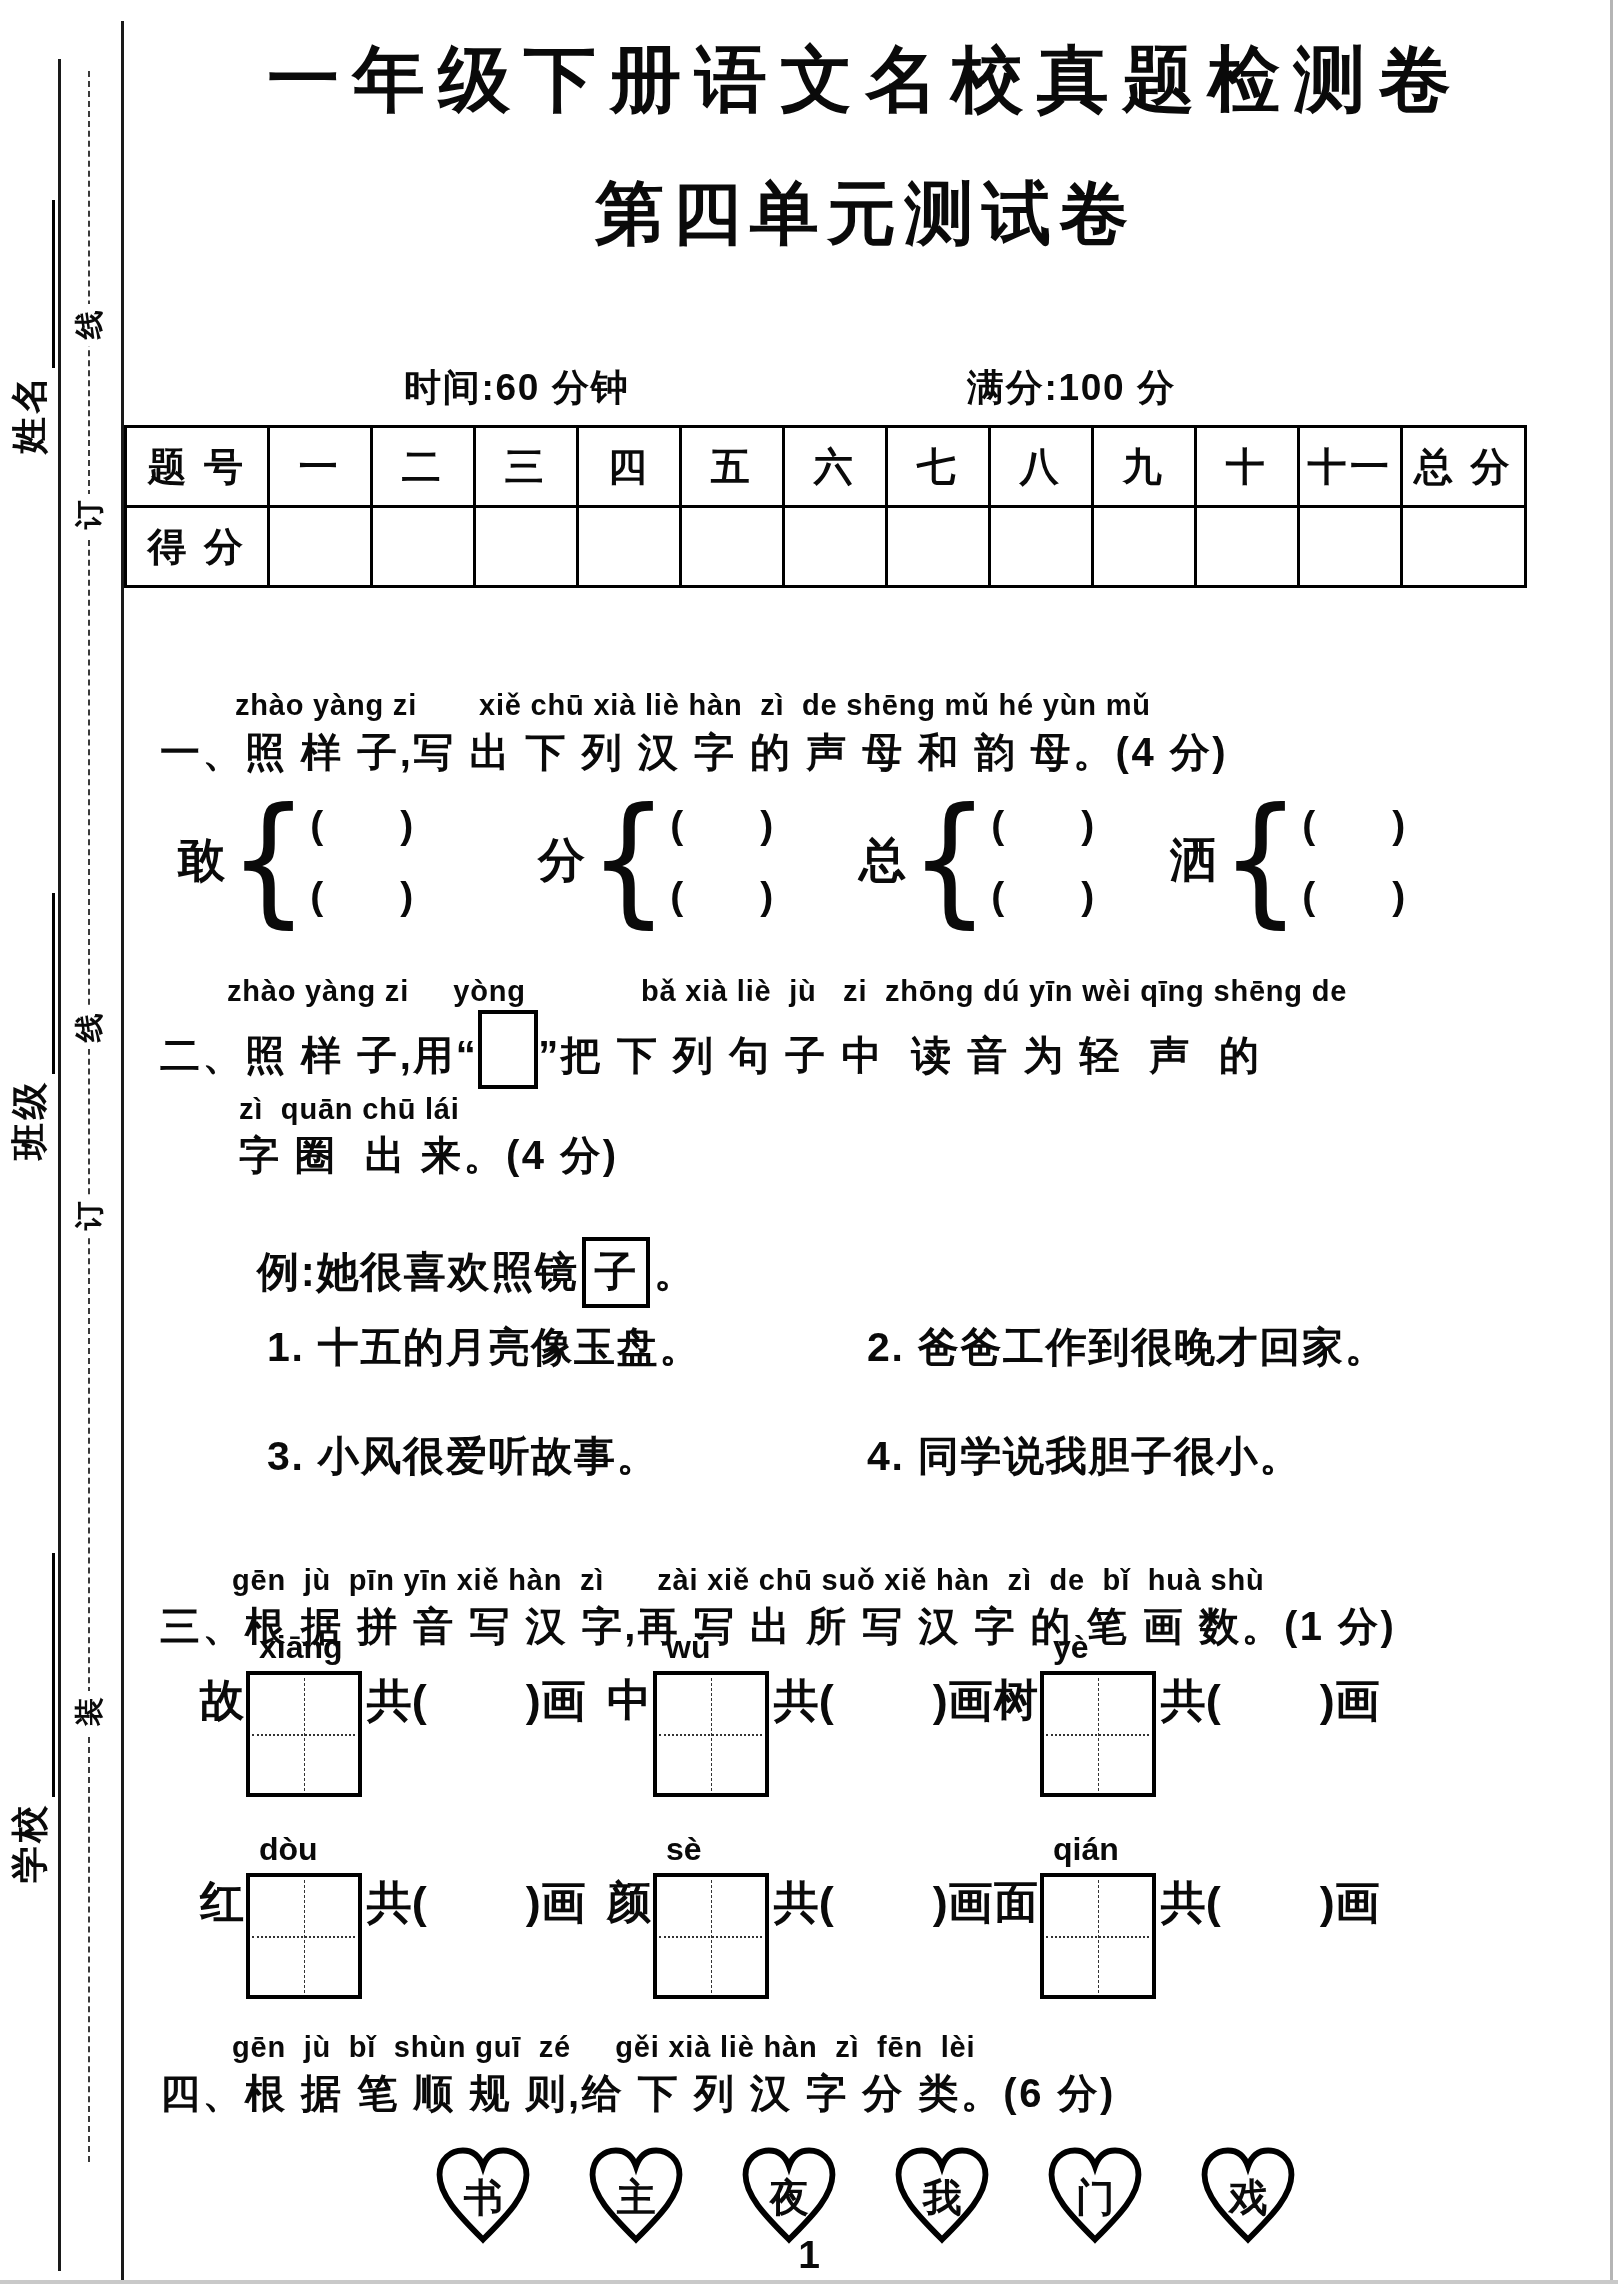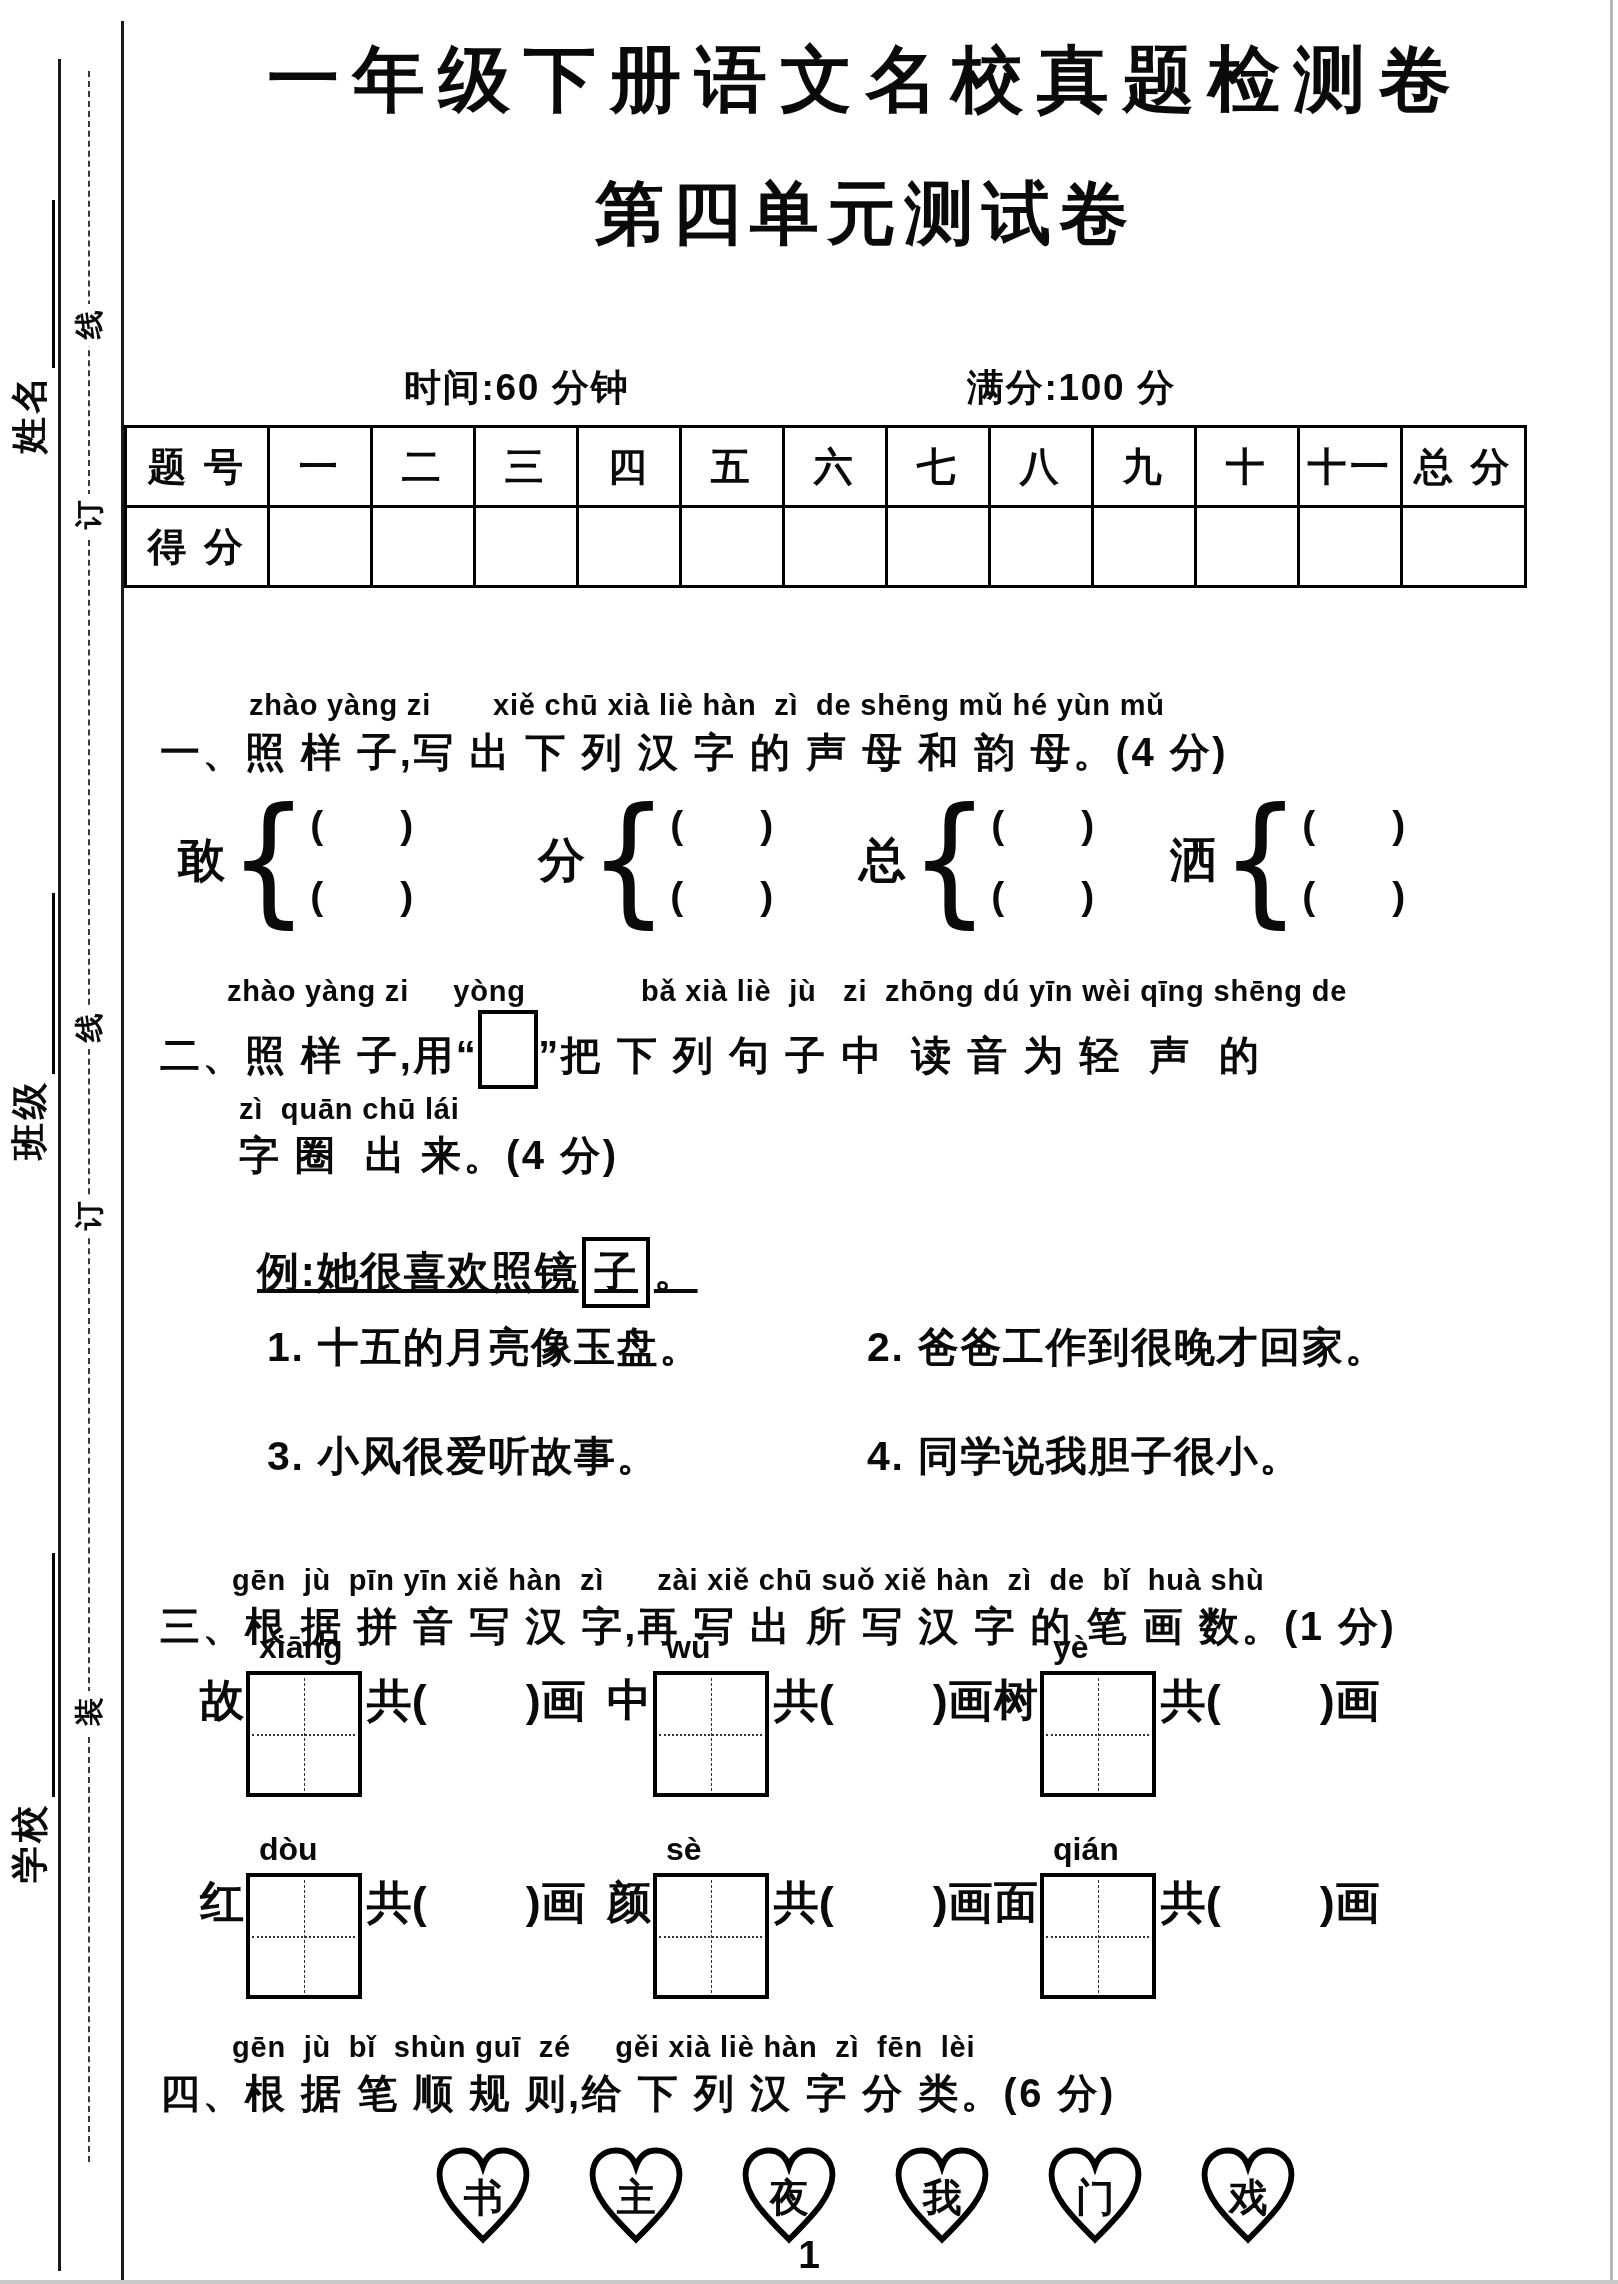--- a/index.html
+++ b/index.html
@@ -140,21 +140,21 @@
       <td></td>
           <td></td>
       <td></td>
           <td></td>
       <td></td>
           <td></td>
     </tr>
   </tbody>
     </table>
 
-  <div class="abs pinyin" style="left:249px;top:689px;text-align:center;">zhào yàng zi       xiě chū xià liè hàn  zì  de shēng mǔ hé yùn mǔ</div>
+  <div class="abs pinyin" style="left:235px;top:689px;text-align:center;">zhào yàng zi       xiě chū xià liè hàn  zì  de shēng mǔ hé yùn mǔ</div>
   <div class="abs qtext" style="left:160px;top:725px;">一、照 样 子,写 出 下 列 汉 字 的 声 母 和 韵 母。(4 分)</div>
 
   <div class="abs q1g" style="left:178px;top:797px;">
     <span class="hanzi">敢</span>
     <span class="brace">{</span>
     <span class="rows">
         <span class="prow"><span>(</span><span class="pgap"></span><span>)</span></span>
         <span class="prow"><span>(</span><span class="pgap"></span><span>)</span></span>
       </span>
   </div>
@@ -181,21 +181,21 @@
         <span class="prow"><span>(</span><span class="pgap"></span><span>)</span></span>
         <span class="prow"><span>(</span><span class="pgap"></span><span>)</span></span>
       </span>
   </div>
 
   <div class="abs pinyin" style="left:227px;top:975px;">zhào yàng zi     yòng             bǎ xià liè  jù   zi  zhōng dú yīn wèi qīng shēng de</div>
   <div class="abs qtext" style="left:160px;top:1010px;"><span>二、照 样 子,用“</span><span class="sqbox"></span><span>”把 下 列 句 子 中  读 音 为 轻  声  的</span></div>
   <div class="abs pinyin" style="left:239px;top:1093px;">zì  quān chū lái</div>
   <div class="abs qtext" style="left:239px;top:1128px;">字 圈  出 来。(4 分)</div>
 
-  <div class="abs exline" style="left:257px;top:1237px;text-decoration:underline;">
+  <div class="abs exline" style="left:257px;top:1237px;">
       <span>例:她很喜欢照镜</span>
       <span class="exbox">子</span>
       <span>。</span>
     </div>
 
   <span class="abs sent" style="left:245px;top:1320px;">1. 十五的月亮像玉盘。</span>
   <span class="abs sent" style="left:845px;top:1320px;">2. 爸爸工作到很晚才回家。</span>
   <span class="abs sent" style="left:245px;top:1429px;">3. 小风很爱听故事。</span>
   <span class="abs sent" style="left:845px;top:1429px;">4. 同学说我胆子很小。</span>
 

